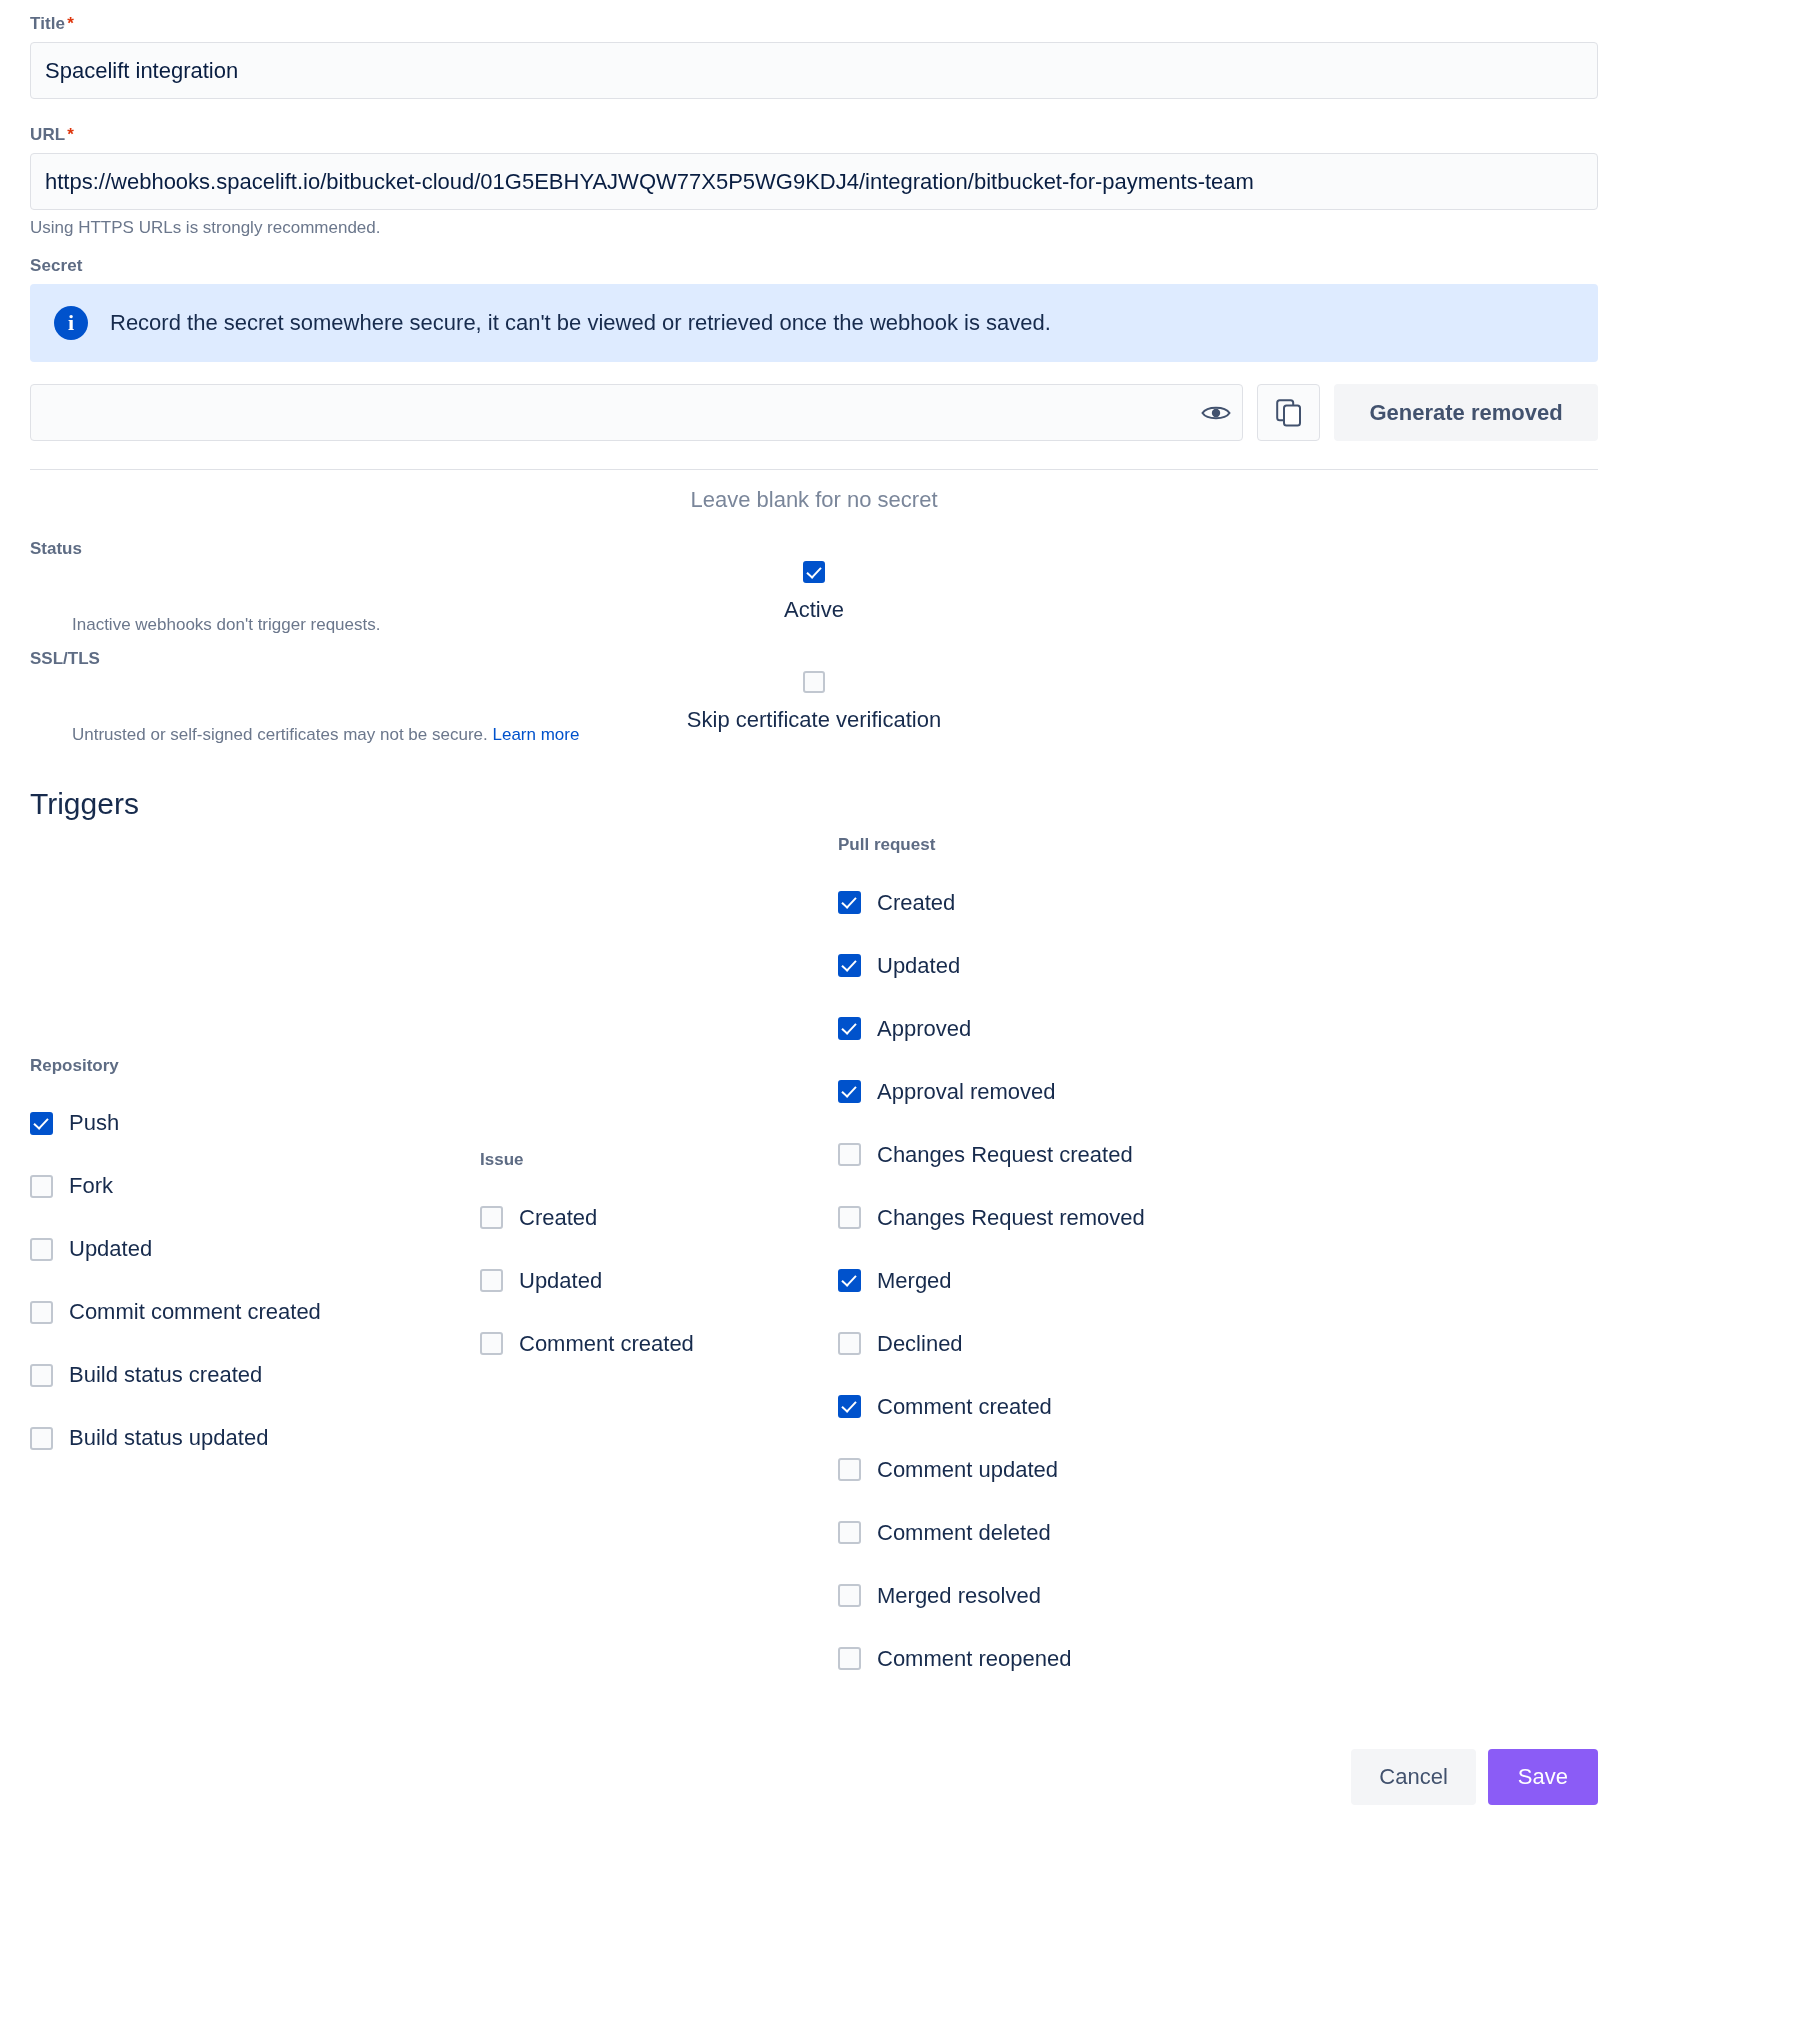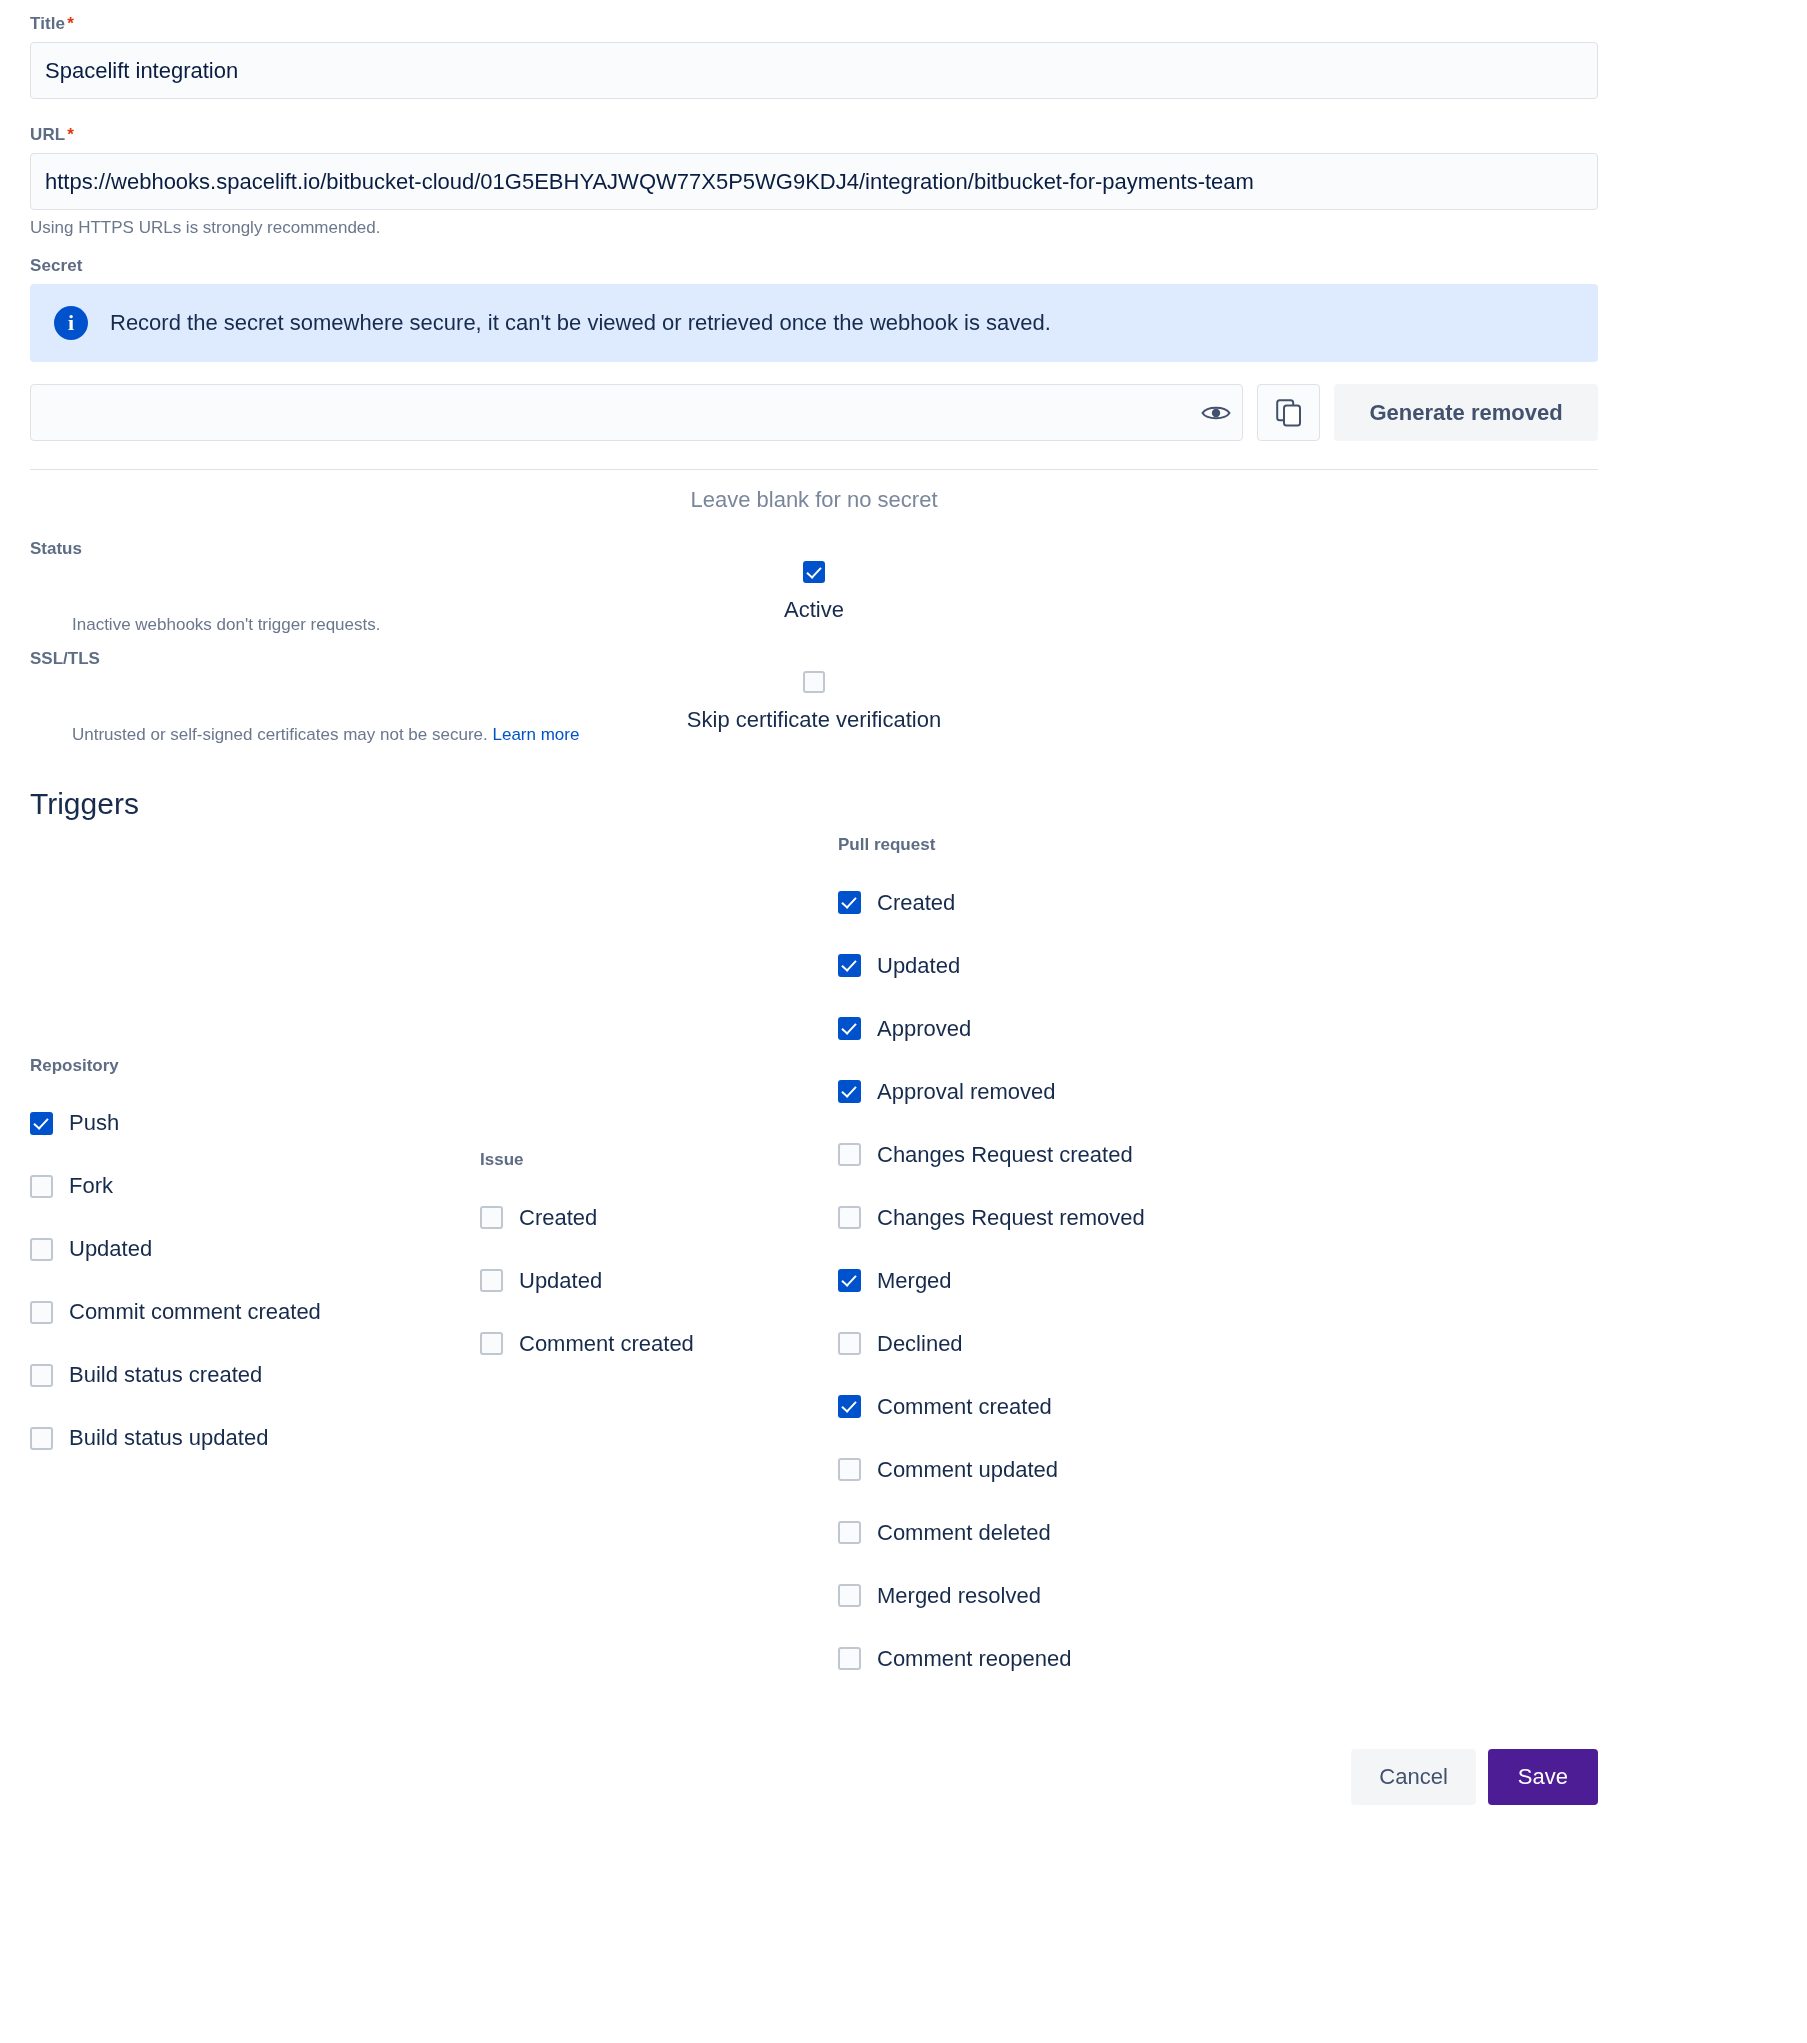--- a/index.html
+++ b/index.html
@@ -269,21 +269,21 @@
     background: #f4f5f7;
     color: #42526e;
     border: none;
     border-radius: 4px;
     font-size: 22px;
     font-family: "Liberation Sans", sans-serif;
     padding: 15px 28px;
     cursor: pointer;
   }
   .btn-save {
-    background: #4c1d95;
+    background: #8b5cf6;
     color: #ffffff;
     border: none;
     border-radius: 4px;
     font-size: 22px;
     font-family: "Liberation Sans", sans-serif;
     padding: 15px 30px;
     cursor: pointer;
   }
 </style>
 </head>

